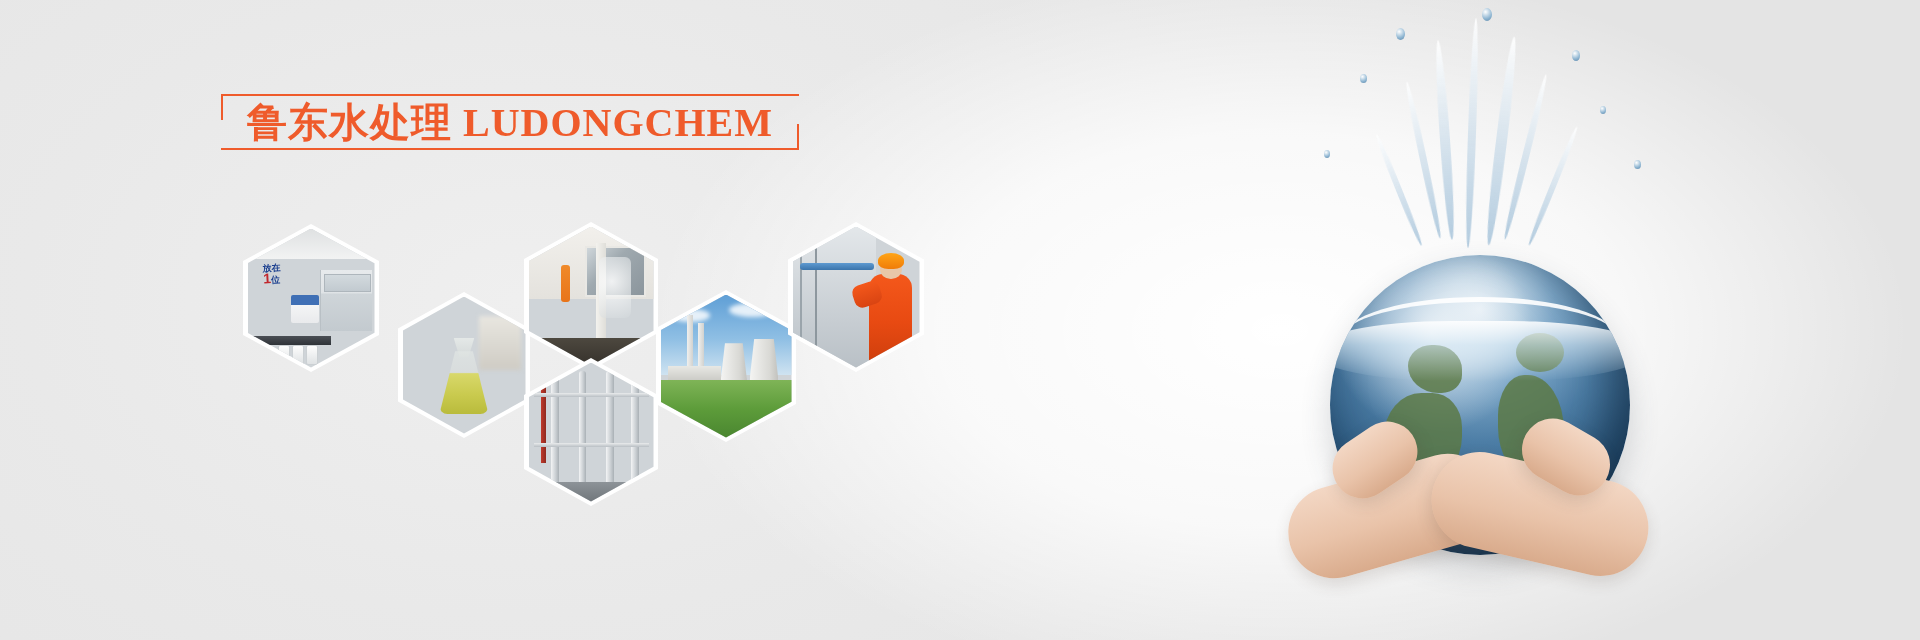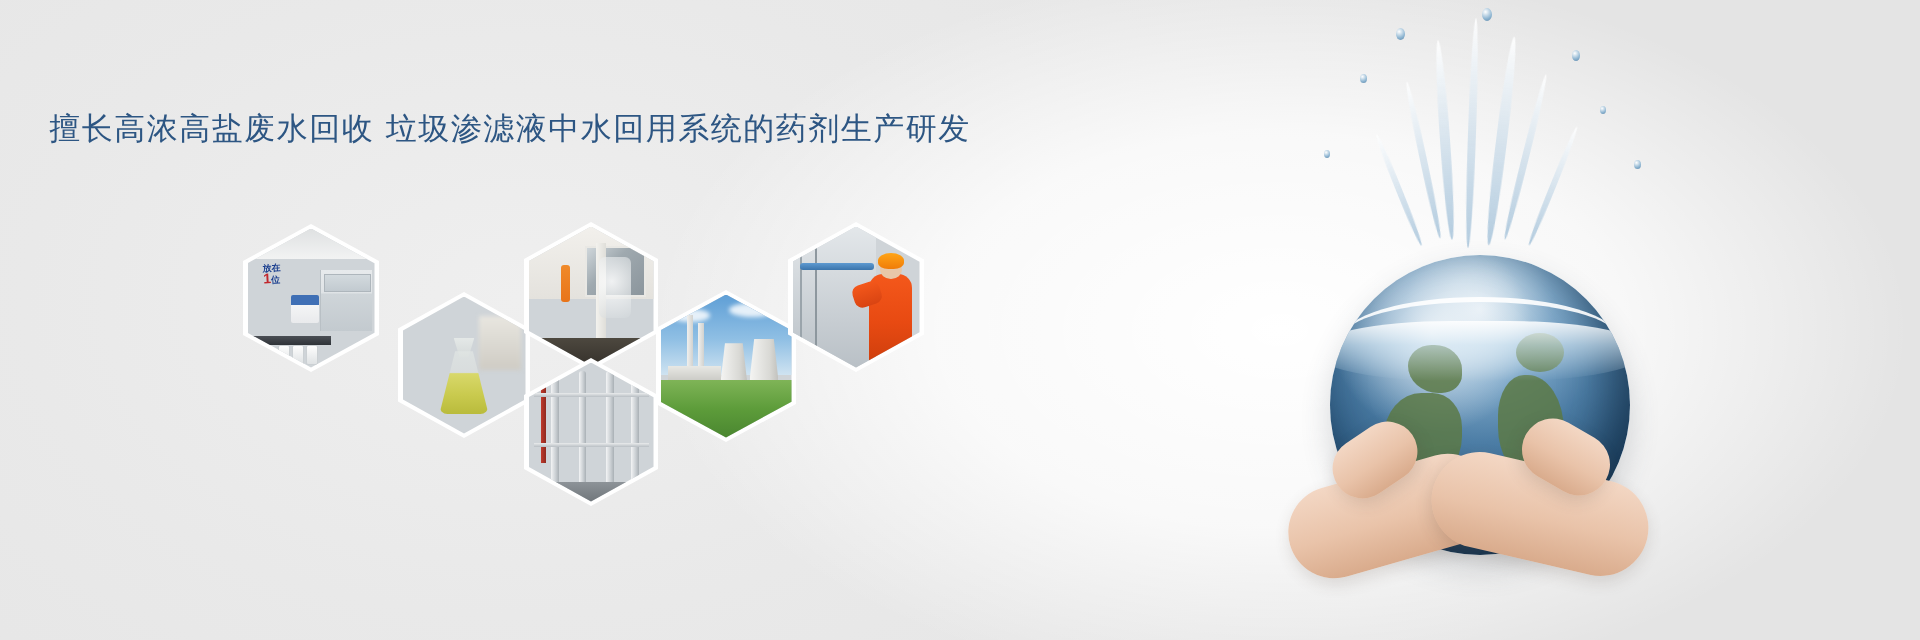--- a/index.html
+++ b/index.html
@@ -176,22 +176,28 @@
   .drop{position:absolute;background:radial-gradient(circle at 35% 30%,#ffffff,#8fb6d2 60%,#5c87aa 100%);
     border-radius:50%;}
 </style>
 </head>
 <body>
 
 <div id="stage">
 
   <div id="headline">
 
-
-    <div id="subtitle">擅长高浓高盐废水回收 垃圾渗滤液中水回用系统的药剂生产研发</div>
+    <div class="title-wrap">
+      <span class="brk tl-v"></span>
+      <span class="brk tl-h"></span>
+      <span class="brk br-v"></span>
+      <span class="brk br-h"></span>
+      <div id="title-text">鲁东水处理 LUDONGCHEM</div>
+    </div>
+
   </div>
 
   <div id="hexes">
 
     <div class="hex" style="left:243px;top:224px;width:136px;height:148px;">
       <div class="inner ph-lab">
         <span class="ceil"></span>
         <span class="cab"></span>
         <span class="mach"></span>
         <span class="bench"></span>

